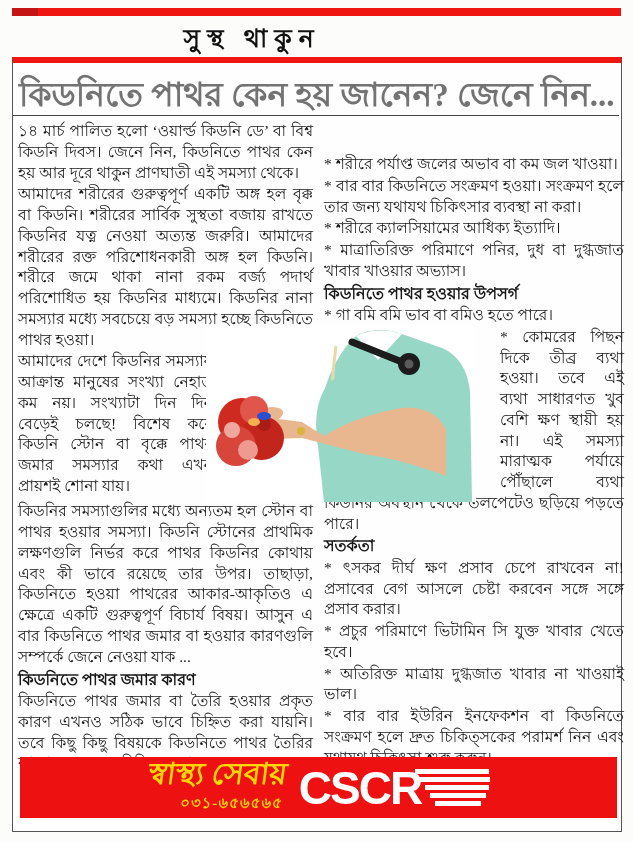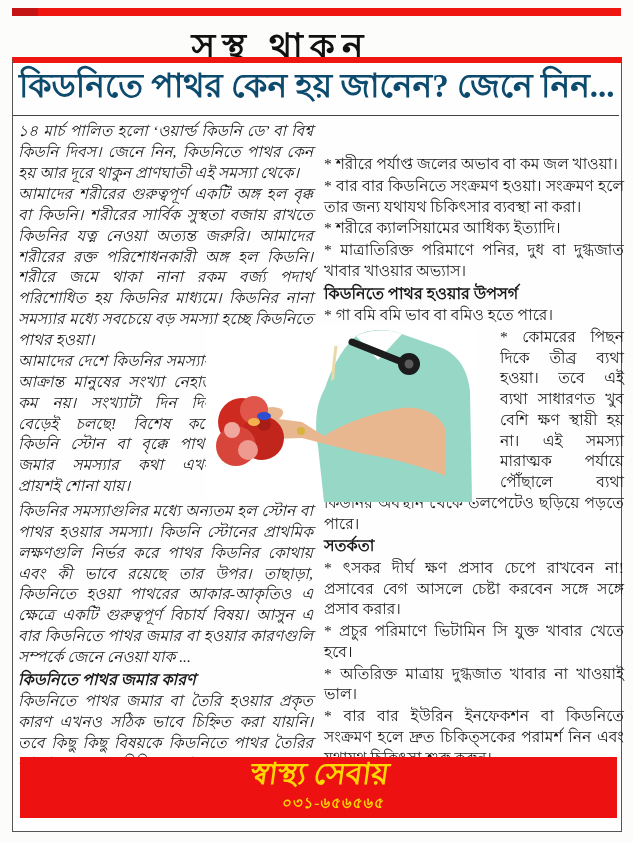--- a/index.html
+++ b/index.html
@@ -9,34 +9,34 @@
     font-family:"Liberation Serif","DejaVu Serif",serif;
     color:#161616;
     overflow:hidden;
   }
   .abs{position:absolute;}
 
   
   .top-bar{left:12px;top:8px;width:609px;height:8px;background:#ef1511;}
   .top-bar-cap{left:12px;top:8px;width:26px;height:8px;background:#c41413;}
   .masthead{left:0;top:19px;width:504px;text-align:center;
-    font-size:36px;font-weight:bold;letter-spacing:7px;color:#111;margin-left:29px;}
+    font-size:25px;font-weight:bold;letter-spacing:7px;color:#111;}
 
   
   .article-box{left:12px;top:57px;width:608px;height:768px;
     background:#fefefe;border:1px solid #555;border-top:6px solid #ef1511;}
-  .headline{position:absolute;left:6px;top:2px;width:596px;
-    font-size:33px;font-weight:bold;line-height:1.3;color:#0c4a6e;
+  .headline{position:absolute;left:6px;top:11px;width:596px;
+    font-size:33px;font-weight:bold;line-height:1.3;color:#737373;
     white-space:nowrap;}
   .headline-rule{position:absolute;left:0;top:52px;width:606px;height:1px;background:#444;}
 
   .col{position:absolute;top:58px;font-size:15.5px;line-height:1.34;
     text-align:justify;color:#191919;}
   .col p{margin:0 0 1px 0;}
-  .col-left{left:5px;width:295px;font-style:italic;}
+  .col-left{left:5px;width:295px;}
   .col-right{left:311px;width:300px;margin-top:33px;}
   .subhead{font-weight:bold;font-size:16px;margin:2px 0 1px 0;}
   .wrap-spacer-right{float:right;width:100px;height:150px;}
   .wrap-spacer-left{float:left;width:176px;height:160px;}
   .clear{clear:both;}
 
   
   .photo{left:206px;top:326px;width:270px;height:176px;background:#fff;}
 
   
@@ -128,13 +128,23 @@
       <ellipse cx="58" cy="90" rx="7" ry="4" fill="#2b4fd0"></ellipse>
     </g>
   </svg>
 </div>
 
 <div class="abs banner">
   <div class="tagline-block">
     <div class="tagline">স্বাস্থ্য সেবায়</div>
     <div class="phone">০৩১-৬৫৬৫৬৫</div>
   </div>
+  <div class="brand-block">
+    <span class="brand">CSCR</span>
+    <span class="stripes">
+      <span class="s1"></span>
+        <span class="s2"></span>
+        <span class="s3"></span>
+        <span class="s4"></span>
+        <span class="s5"></span>
+    </span>
+  </div>
 </div>
 
 </body></html>

